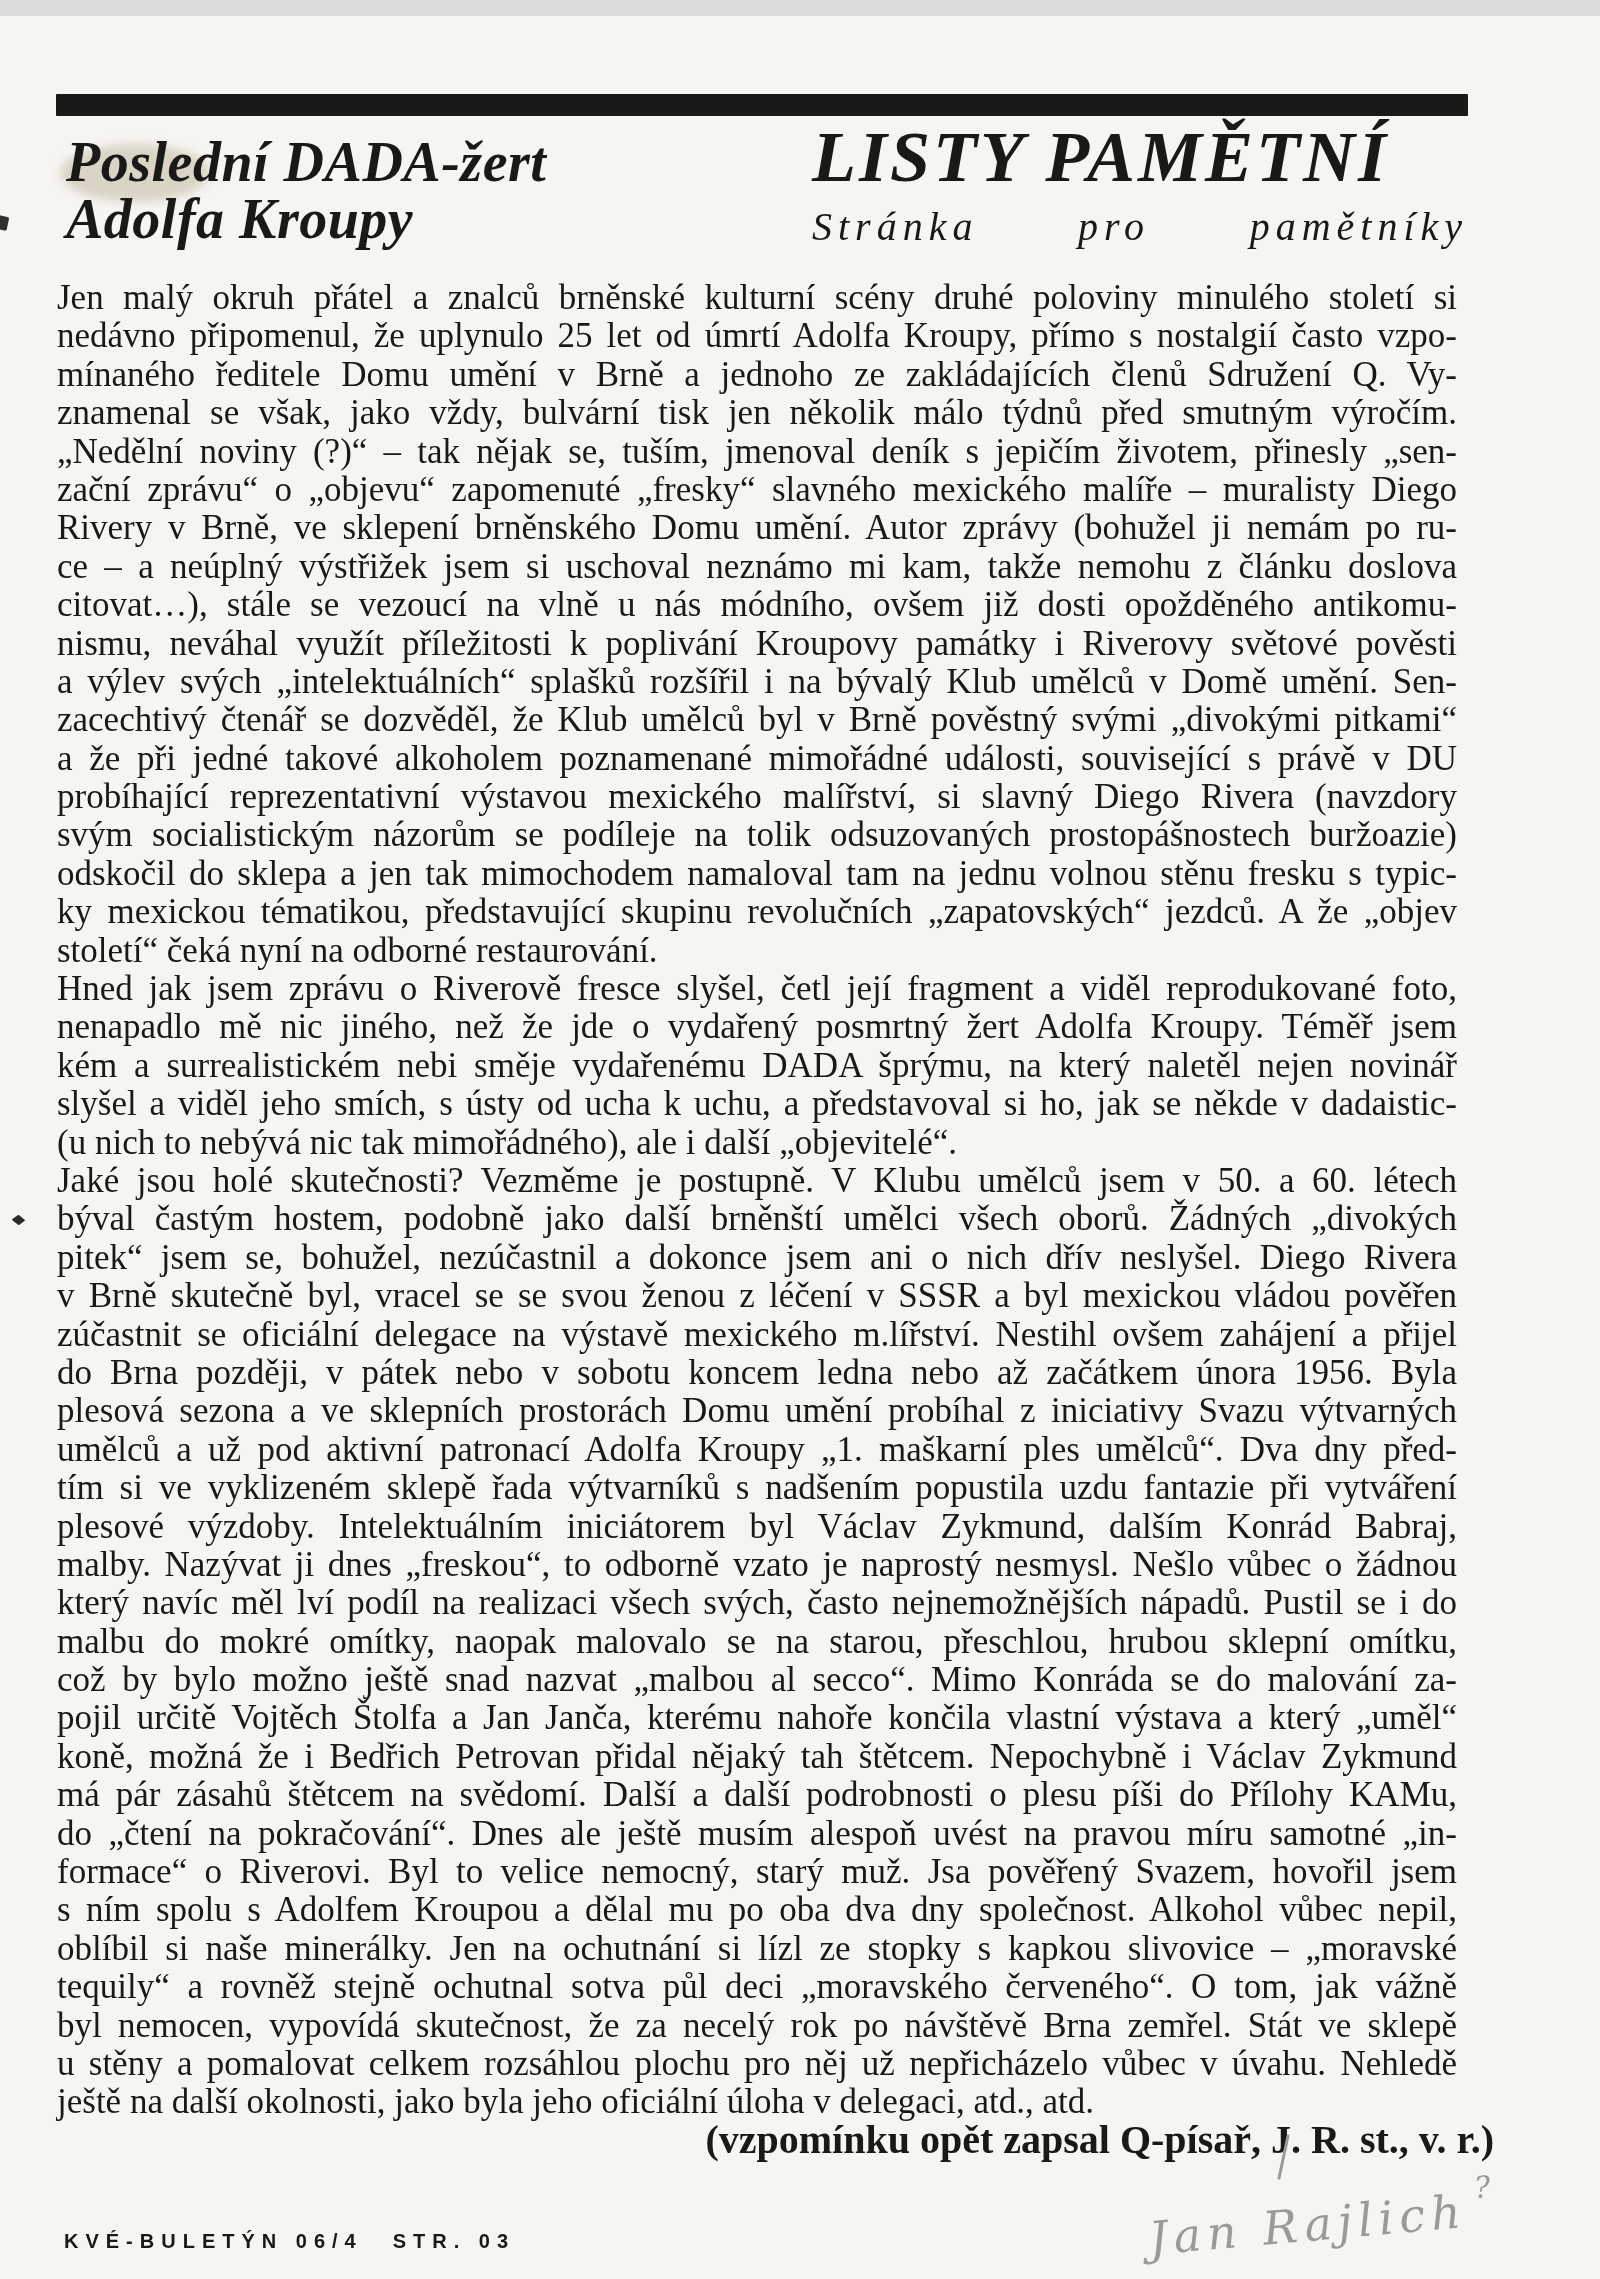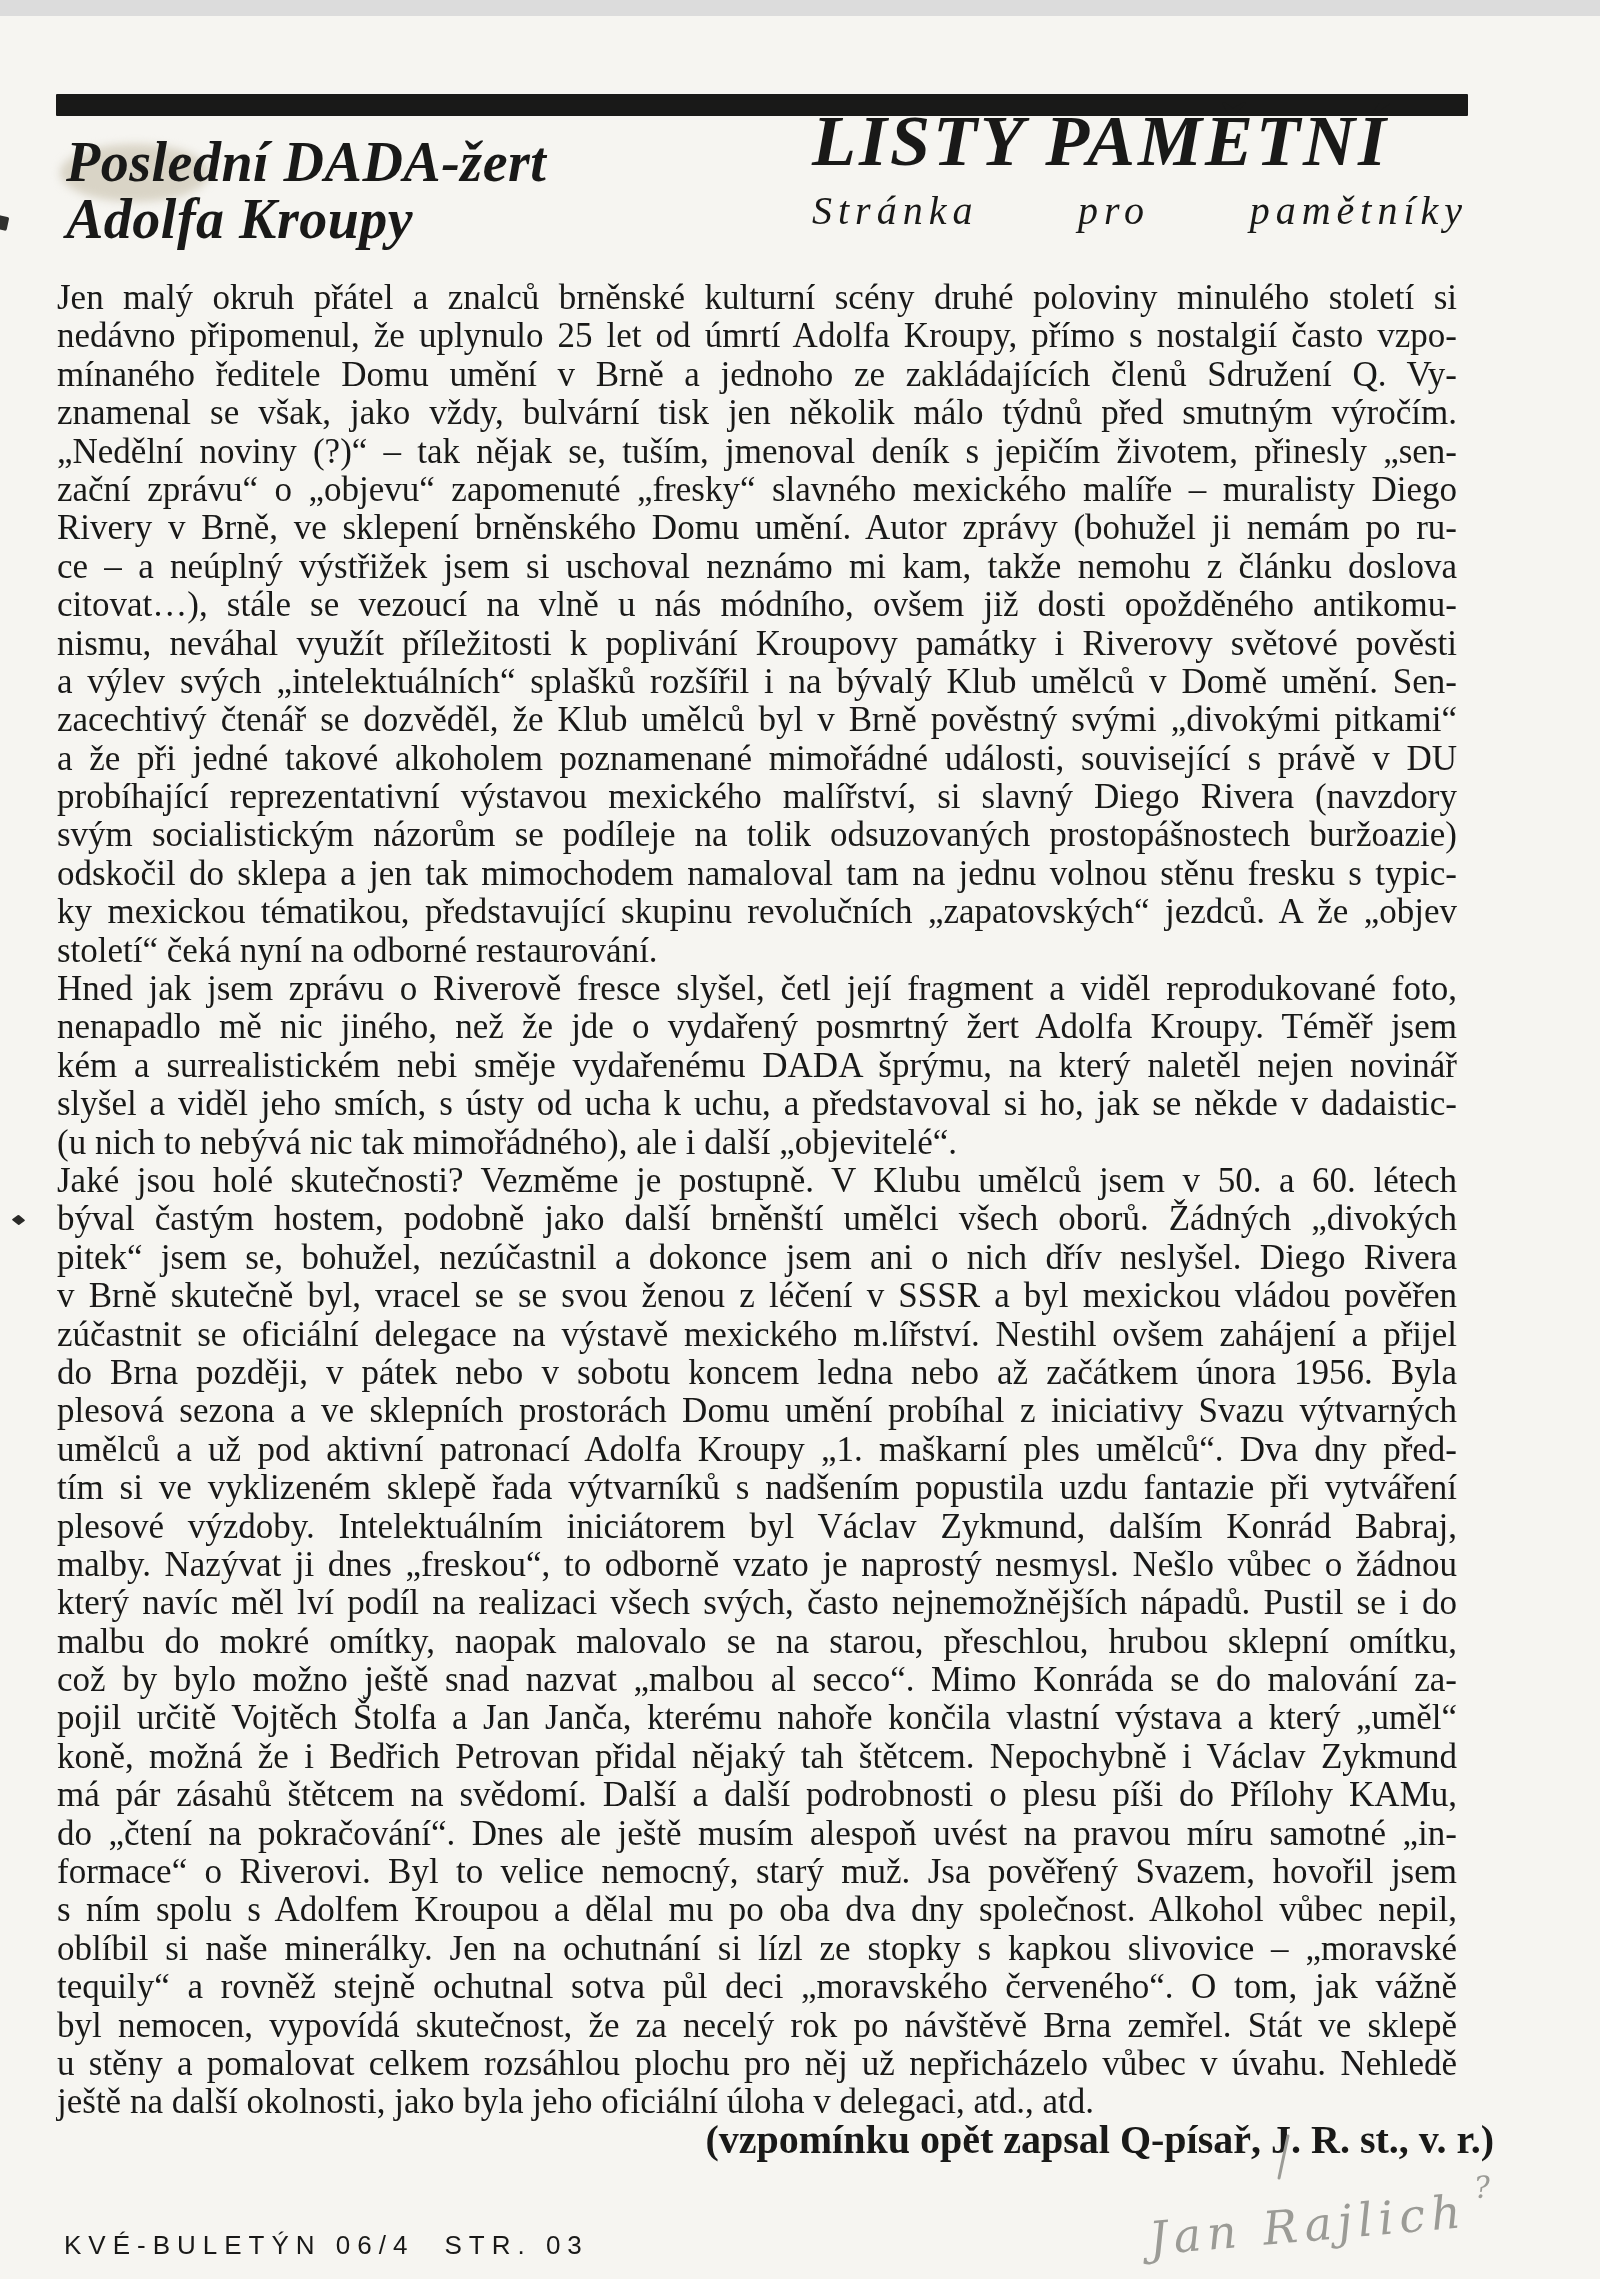--- a/index.html
+++ b/index.html
@@ -18,21 +18,21 @@
   .header-left{
     position:absolute; left:66px; top:118px; z-index:2;
     font-style:italic; font-weight:bold; font-size:56px; line-height:57px;
     letter-spacing:0.5px; white-space:nowrap;
   }
   .smudge{
     position:absolute; left:60px; top:128px; width:150px; height:58px;
     background:var(--smudge); border-radius:50%; filter:blur(4px); z-index:1;
   }
   .header-right{
-    position:absolute; left:812px; top:88px; width:656px; z-index:2;
+    position:absolute; left:812px; top:104px; width:656px; z-index:2;
   }
   .masthead{
     font-style:italic; font-weight:bold; font-size:72px; line-height:74px;
     letter-spacing:3px; white-space:nowrap;
   }
   .masthead-sub{
     margin-top:12px; font-style:italic; font-weight:normal; font-size:40px;
     line-height:42px; letter-spacing:6px; word-spacing:14px;
     text-align:justify; text-align-last:justify; -moz-text-align-last:justify;
   }
@@ -44,22 +44,22 @@
     text-align:justify; text-align-last:justify; -moz-text-align-last:justify;
     height:38.4px; overflow:visible; white-space:normal;
   }
   .line.end{ text-align-last:left; -moz-text-align-last:left; }
   .byline{
     position:absolute; right:142px; top:2100px; font-weight:bold;
     font-size:40px; white-space:nowrap;
   }
   .footer{
     position:absolute; left:64px; top:2214px;
-    font-family:"Liberation Sans", sans-serif; font-weight:normal;
-    font-size:26px; letter-spacing:7px; white-space:nowrap;
+    font-family:"Liberation Sans", sans-serif; font-weight:bold;
+    font-size:20px; letter-spacing:7px; white-space:nowrap;
   }
   .footer .footer-page{ margin-left:30px; }
   .handwriting{
     position:absolute; left:1148px; top:2168px; width:340px;
     transform:rotate(-5deg);
     font-family:"DejaVu Serif", serif; font-style:italic;
     font-size:46px; letter-spacing:6px; color:var(--pencil);
     white-space:nowrap;
   }
   .handwriting sup{ font-size:30px; vertical-align:28px; margin-left:10px; }

